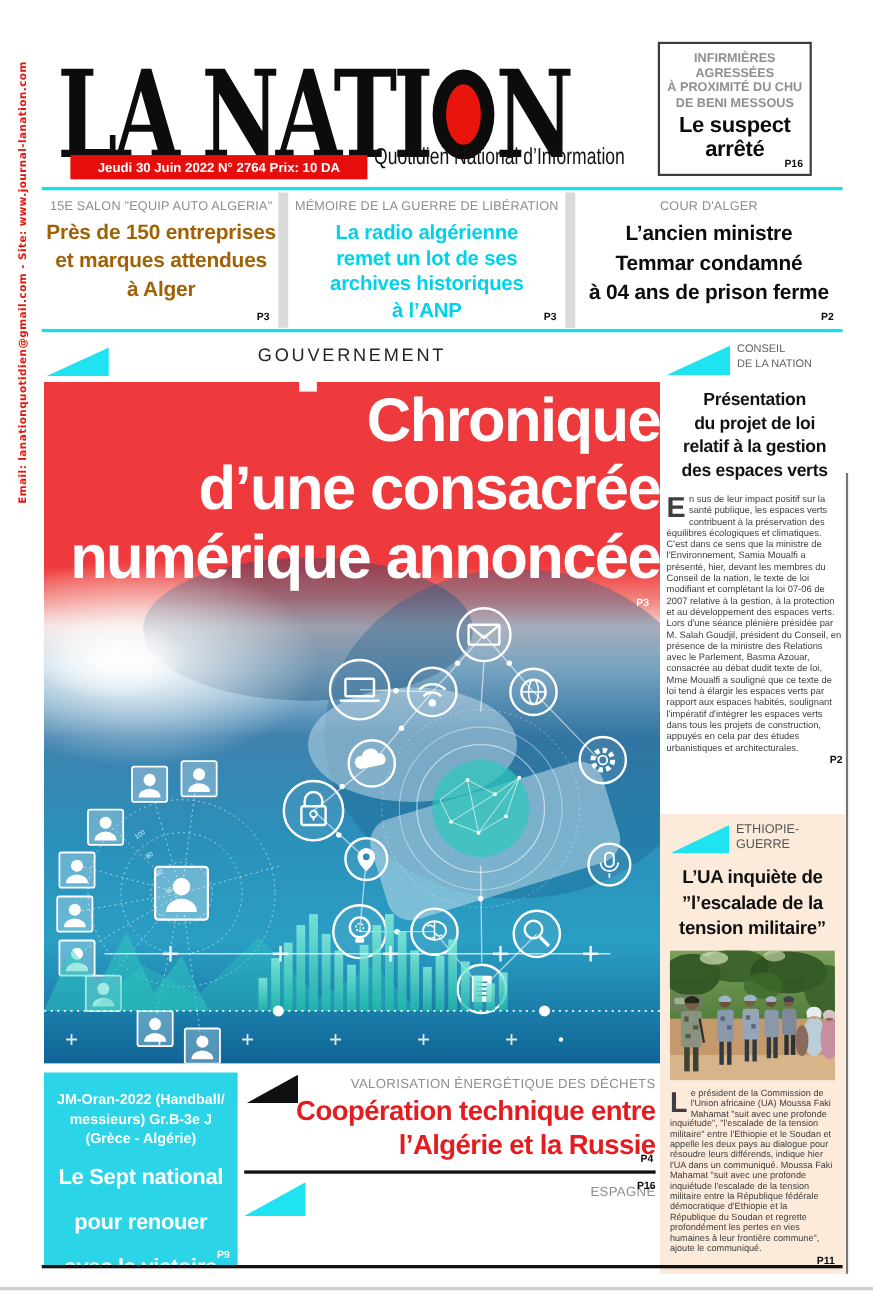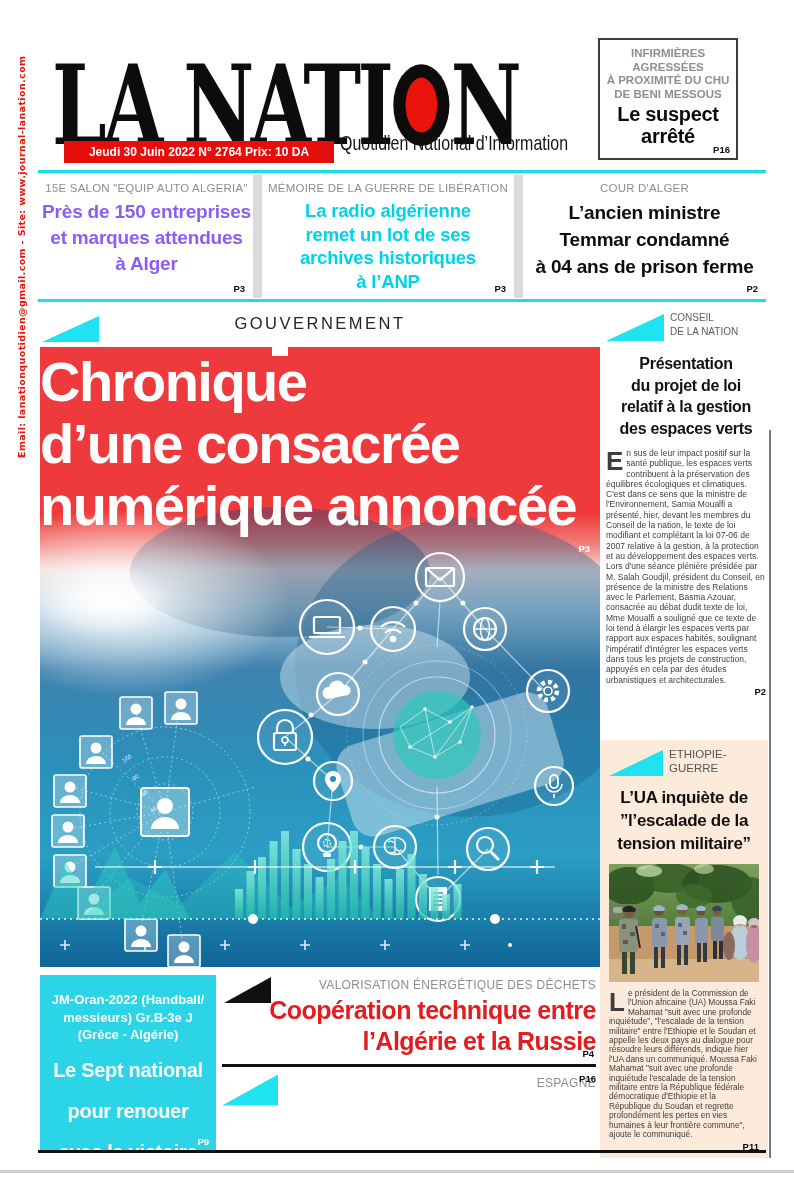--- a/index.html
+++ b/index.html
@@ -41,36 +41,36 @@
   .rule-cyan { position:absolute; left:38px; width:728px; height:3px; background:#17dfec; }
   .rule-black { position:absolute; background:#111; }
 
   
   .toprow { position:absolute; left:40px; top:175px; width:726px; height:123px; display:flex; }
   .toprow .story { position:relative; text-align:center; padding-top:7px; }
   .toprow .divider { width:9px; height:123px; background:#dadada; }
   .story .kick { color:#8e8e8e; font-size:11.5px; letter-spacing:.2px; }
   .story .tit { margin-top:5px; font-weight:800; white-space:pre-line; letter-spacing:-.2px; }
   .s1 { width:213px; } .s2 { width:252px; } .s3 { width:243px; }
-  .s1 .tit { font-size:19px; line-height:26px; color:#8b5cf6; }
+  .s1 .tit { font-size:19px; line-height:26px; color:#a16207; }
   .s2 .tit { font-size:18.5px; line-height:23.5px; color:#00d2ea; }
   .s3 .tit { font-size:19px; line-height:27px; color:#0d0d0d; }
   .story .pref { position:absolute; right:8px; bottom:4px; }
 
   
   .tri { position:absolute; clip-path:polygon(0 100%, 100% 100%, 100% 0); background:#1fe3f0; }
   .tri.black { background:#101010; }
 
   
   .hero-kick { position:absolute; left:40px; top:306px; width:560px; height:40px; }
   .hero-kick .label { display:block; text-align:center; font-size:16.5px; letter-spacing:2.5px;
                       color:#242424; padding-top:8px; font-weight:500; }
   .hero { position:absolute; left:40px; top:347px; width:560px; height:620px; overflow:hidden; }
   .hero svg { position:absolute; left:0; top:0; }
-  .hero .headline { position:absolute; left:0; right:0; top:4px; text-align:left;
+  .hero .headline { position:absolute; left:0; right:0; top:4px; text-align:right;
                     color:#fff; font-weight:800; font-size:56px; line-height:62px;
                     letter-spacing:-1.5px; }
   .hero .pref { position:absolute; top:196px; right:10px; color:#fff; }
 
   
   .conseil { position:absolute; left:606px; top:308px; width:160px; }
   .conseil .kickrow { position:relative; height:36px; }
   .conseil .kickrow .ktext { margin-left:64px; font-size:10px; line-height:13.5px;
                              color:#5d5d5d; white-space:pre-line; padding-top:3px; }
   .conseil .tit { margin-top:9px; text-align:center; font-size:16px; line-height:21.5px;

